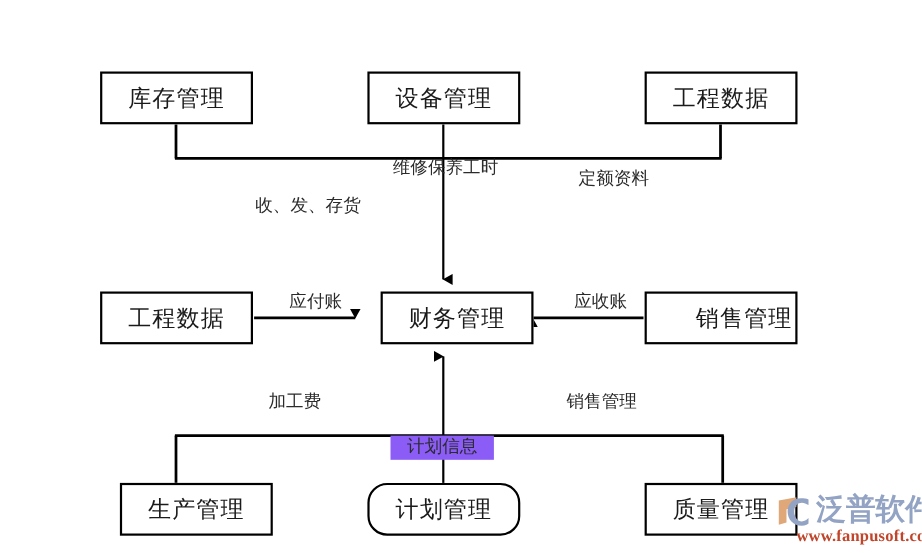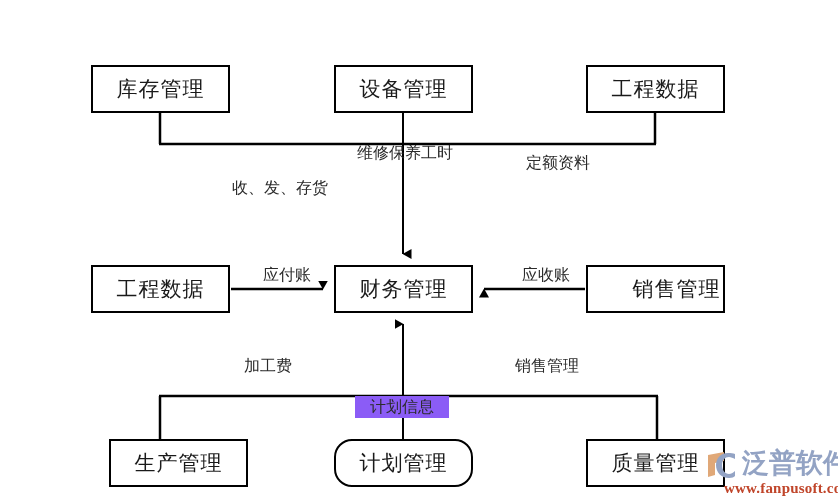--- a/index.html
+++ b/index.html
@@ -161,21 +161,21 @@
   </div>
 
   <div class="node-box" style="left:586px; top:65px; width:139px; height:48px;">
     <span class="node-label">工程数据</span>
   </div>
 
   <div class="node-box" style="left:91px; top:265px; width:139px; height:48px;">
     <span class="node-label">工程数据</span>
   </div>
 
-  <div class="node-box" style="left:334px; top:265px; width:139px; height:48px;">
+  <div class="node-box" style="left:346px; top:265px; width:139px; height:48px;">
     <span class="node-label">财务管理</span>
   </div>
 
   <div class="node-box" style="left:586px; top:265px; width:139px; height:48px;padding-left:42px;">
     <span class="node-label">销售管理</span>
   </div>
 
   <div class="node-box" style="left:91px; top:439px; width:139px; height:48px;margin-left:18px;">
     <span class="node-label">生产管理</span>
   </div>

